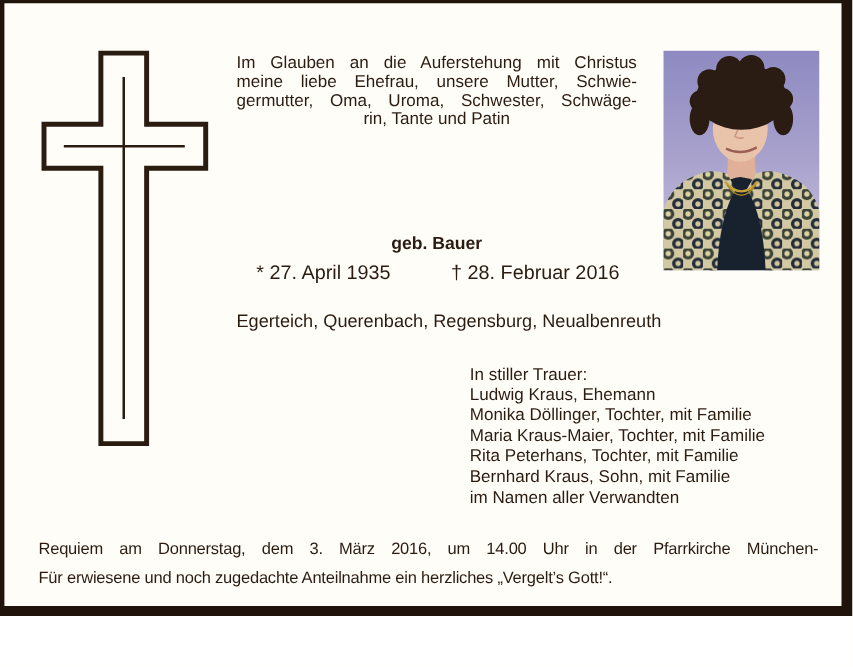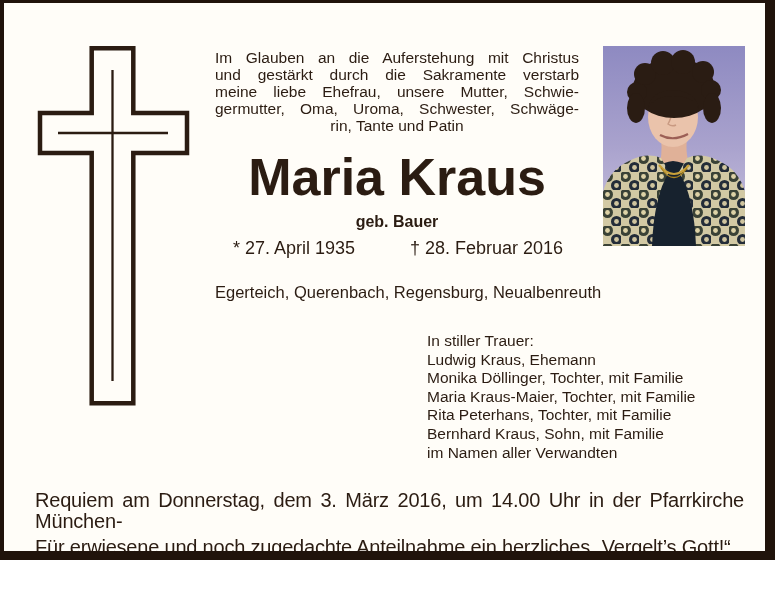--- a/index.html
+++ b/index.html
@@ -35,46 +35,44 @@
         font-size:52px;font-weight:bold;line-height:56px;letter-spacing:0;margin:0;}
   .maiden{left:211px;top:210px;width:364px;text-align:center;
         font-size:16px;font-weight:bold;line-height:18px;}
   .dates{left:211px;top:234px;width:364px;height:24px;font-size:18px;line-height:22px;}
   .dates .birth{position:absolute;left:18px;top:0;}
   .dates .death{position:absolute;left:195px;top:0;}
   .places{left:211px;top:280px;width:440px;font-size:16.5px;line-height:19px;}
   
   .mourn{left:423px;top:329px;width:330px;font-size:15.5px;line-height:18.6px;}
   
-  .funeral{left:31px;top:487px;width:709px;font-size:20px;line-height:20.5px;letter-spacing:-0.2px;}
+  .funeral{left:31px;top:487px;width:709px;font-size:15px;line-height:20.5px;letter-spacing:-0.2px;}
   .funeral .jl{text-align:justify;text-align-last:justify;}
   .funeral .thanks{margin-top:5.5px;}
   
   .photo-svg{position:absolute;left:599px;top:43px;}
 </style>
 </head>
 <body>
 
 <div class="ad">
 
   <svg class="cross-svg" width="159" height="366" viewBox="0 0 159 366" aria-hidden="true">
     <path d="M55.7,4.3 H97.3 V69 H151 V109 H97.3 V359.3 H55.7 V109 H4 V69 H55.7 Z" fill="none" stroke="var(--ink)" stroke-width="4.5"></path>
     <line x1="76.5" y1="26" x2="76.5" y2="337" stroke="var(--ink)" stroke-width="2.3"></line>
     <line x1="22" y1="89" x2="132" y2="89" stroke="var(--ink)" stroke-width="2.3"></line>
   </svg>
 
   <div class="abs intro">
     <div class="jl">Im Glauben an die Auferstehung mit Christus</div>
-    <div class="jl">und gestärkt durch die Sakramente verstarb</div>
     <div class="jl">meine liebe Ehefrau, unsere Mutter, Schwie-</div>
     <div class="jl">germutter, Oma, Uroma, Schwester, Schwäge-</div>
     <div class="ll">rin, Tante und Patin</div>
   </div>
 
-  <h1 class="abs name">Maria Kraus</h1>
   <div class="abs maiden">geb. Bauer</div>
 
   <div class="abs dates">
     <span class="birth">* 27. April 1935</span>
     <span class="death">† 28. Februar 2016</span>
   </div>
 
   <div class="abs places">
     <span class="b">Egerteich,</span><span> Querenbach, Regensburg, Neualbenreuth</span>
   </div>

